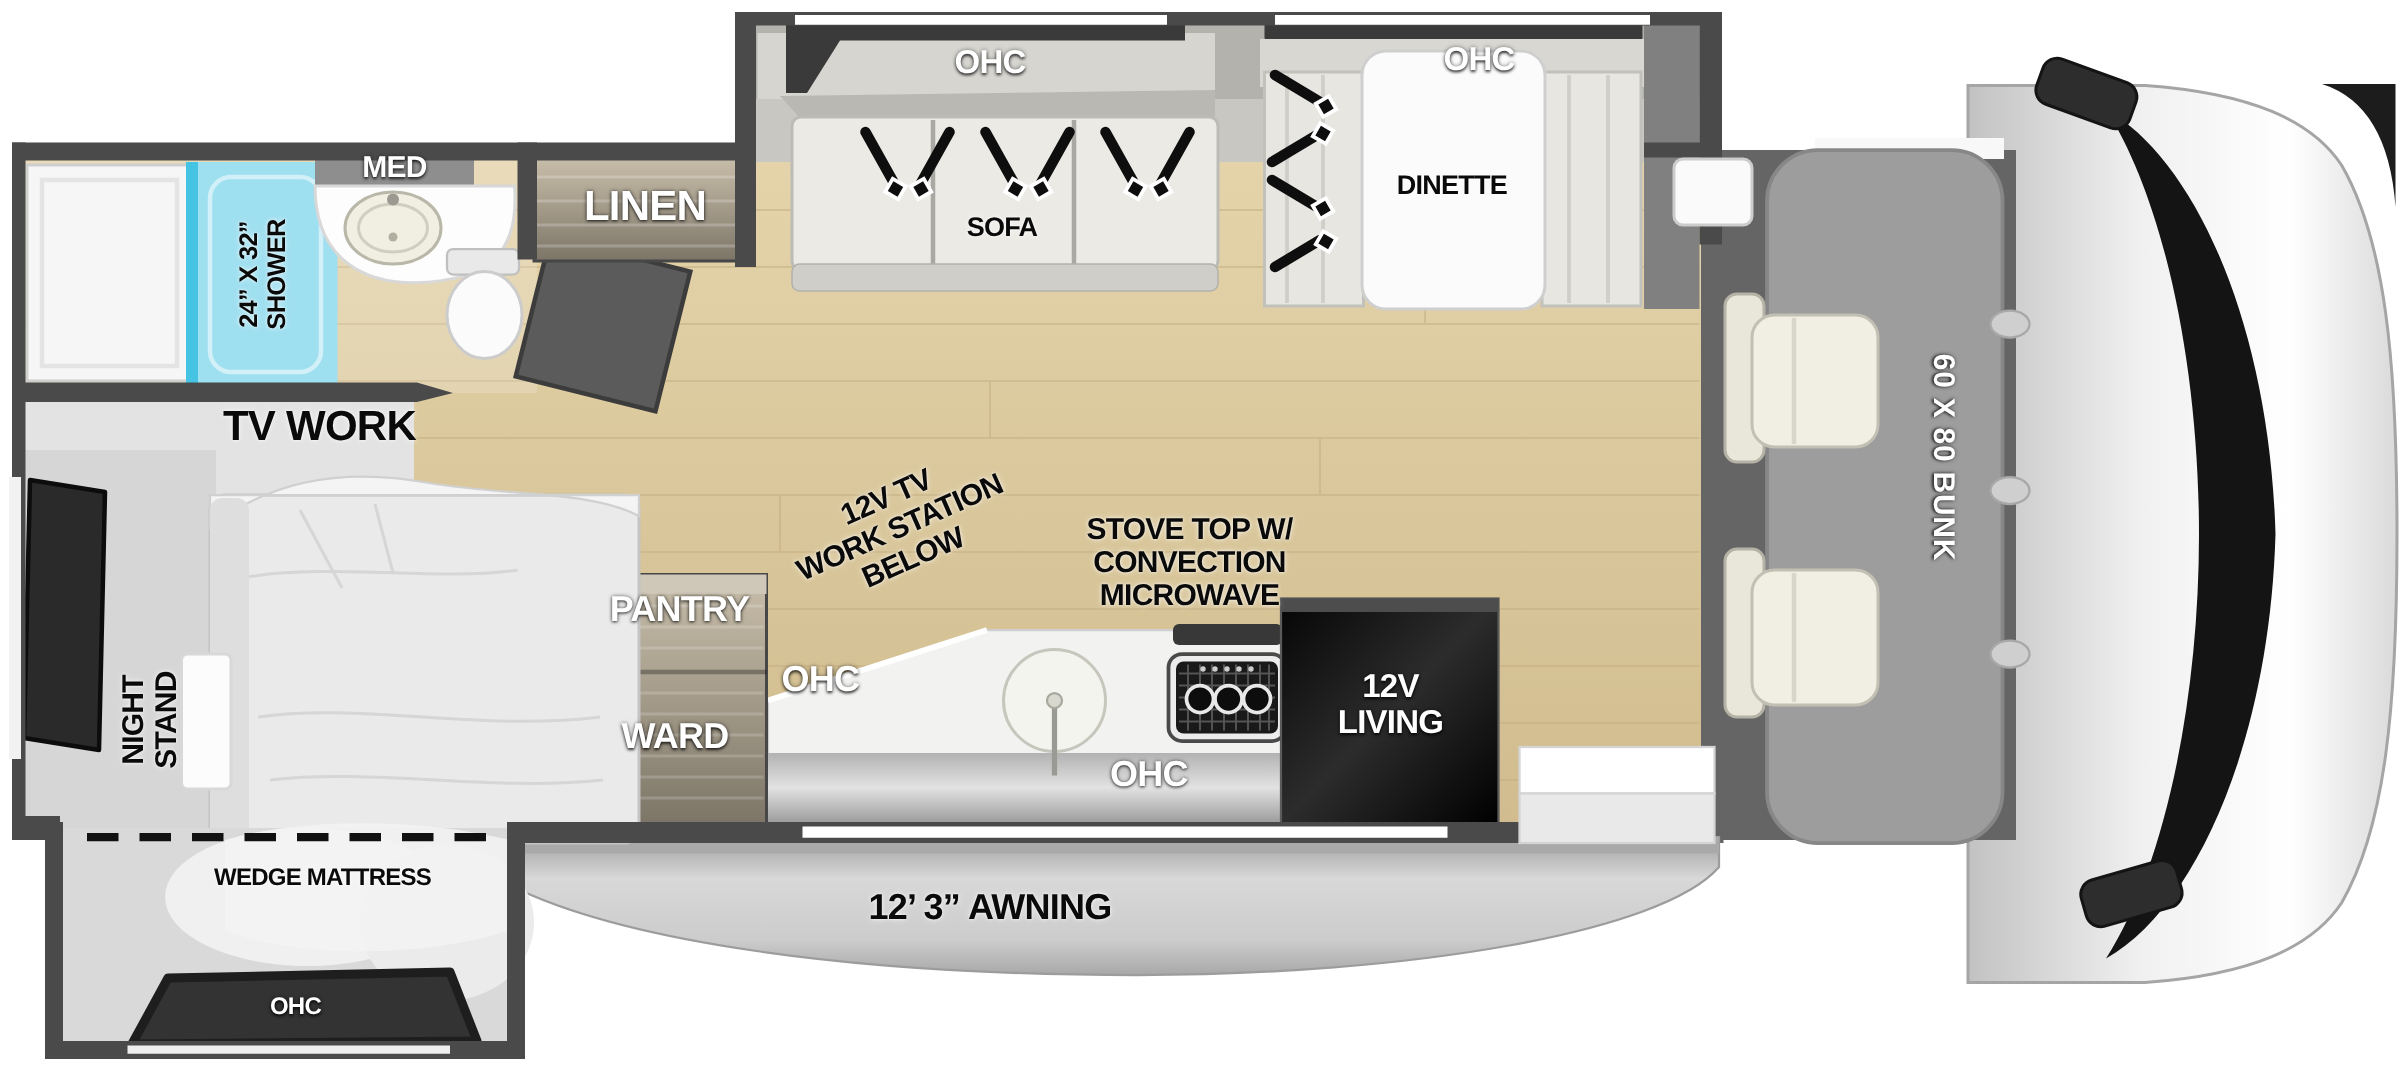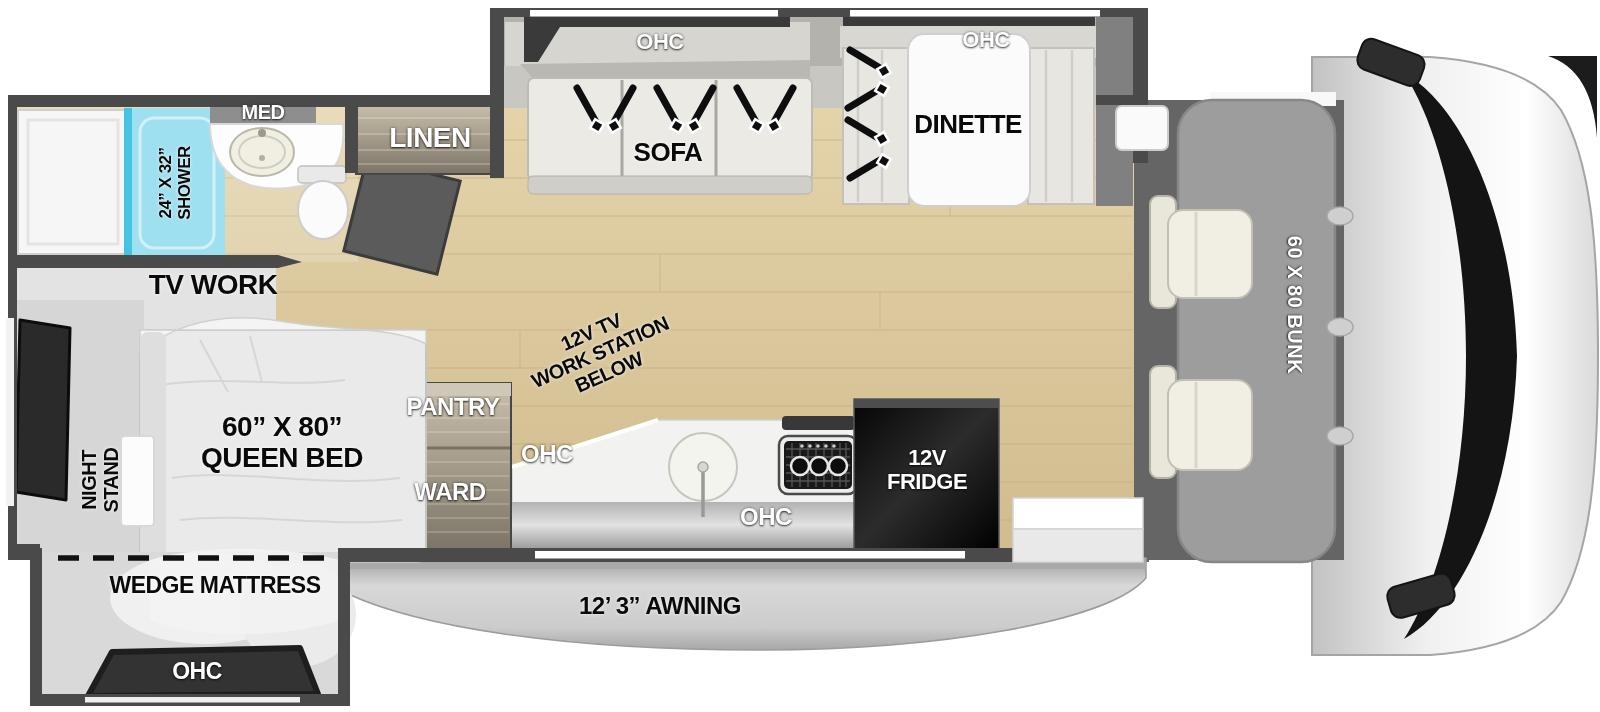--- a/index.html
+++ b/index.html
@@ -8,21 +8,21 @@
   .stage svg{position:absolute;left:0;top:0;}
   .lbl{position:absolute;font-weight:700;white-space:nowrap;text-align:center;
        line-height:1.1;letter-spacing:-0.5px;transform:translate(-50%,-50%);
        font-family:"Liberation Sans",sans-serif;}
   .dark{color:#0a0a0a;text-shadow:0 0 2px rgba(255,255,255,.85),0 0 5px rgba(255,255,255,.55);}
   .light{color:#fff;text-shadow:0 1px 2px rgba(0,0,0,.7),0 0 3px rgba(0,0,0,.45);}
   .rccw{transform:translate(-50%,-50%) rotate(-90deg);}
   .rcw{transform:translate(-50%,-50%) rotate(90deg);}
   .rws{transform:translate(-50%,-50%) rotate(-24deg);}
   .s17{font-size:17px}.s20{font-size:20px}.s21{font-size:24px}
-  .s22{font-size:22px}.s23{font-size:23px}.s24{font-size:28px}.s26{font-size:26px}
+  .s22{font-size:22px}.s23{font-size:16px}.s24{font-size:28px}.s26{font-size:18px}
 </style>
 </head>
 <body>
 
 <div class="stage">
 <svg width="1600" height="712" viewBox="0 0 1600 712">
   <defs>
     <linearGradient id="wood" x1="0" y1="0" x2="0" y2="1">
       <stop offset="0" stop-color="#e5d4ab"></stop>
           <stop offset="0.55" stop-color="#d9c69a"></stop>
@@ -350,40 +350,41 @@
 
 
   <div class="lbl dark s24" style="left:213px;top:285px">TV WORK</div>
 
   <div class="lbl dark s20 rws" style="left:600px;top:352px">
     <div>12V TV</div>
     <div>WORK STATION</div>
     <div>BELOW</div>
   </div>
 
+  <div class="lbl dark s20" style="left:793px;top:375px">
+    <div>STOVE TOP W/</div>
+    <div>CONVECTION</div>
+    <div>MICROWAVE</div>
+  </div>
 
   <div class="lbl light s21" style="left:453px;top:407px">PANTRY</div>
   <div class="lbl light s21" style="left:547px;top:454px">OHC</div>
   <div class="lbl light s21" style="left:450px;top:492px">WARD</div>
   <div class="lbl light s21" style="left:766px;top:517px">OHC</div>
 
   <div class="lbl light s22" style="left:927px;top:470px">
     <div>12V</div>
-    <div>FRIDGE</div>
+    <div>LIVING</div>
   </div>
 
   <div class="lbl dark s20 rccw" style="left:100px;top:480px">
     <div>NIGHT</div>
     <div>STAND</div>
   </div>
 
-  <div class="lbl dark s24" style="left:282px;top:443px">
-    <div>60” X 80”</div>
-    <div>QUEEN BED</div>
-  </div>
 
   <div class="lbl dark s23" style="left:215px;top:586px">WEDGE MATTRESS</div>
   <div class="lbl light s23" style="left:197px;top:672px">OHC</div>
 
   <div class="lbl dark s21" style="left:660px;top:606px">12’ 3” AWNING</div>
 
   <div class="lbl light s20 rcw" style="left:1295px;top:305px;letter-spacing:0.5px">60 X 80 BUNK</div>
 
 </div>
 

